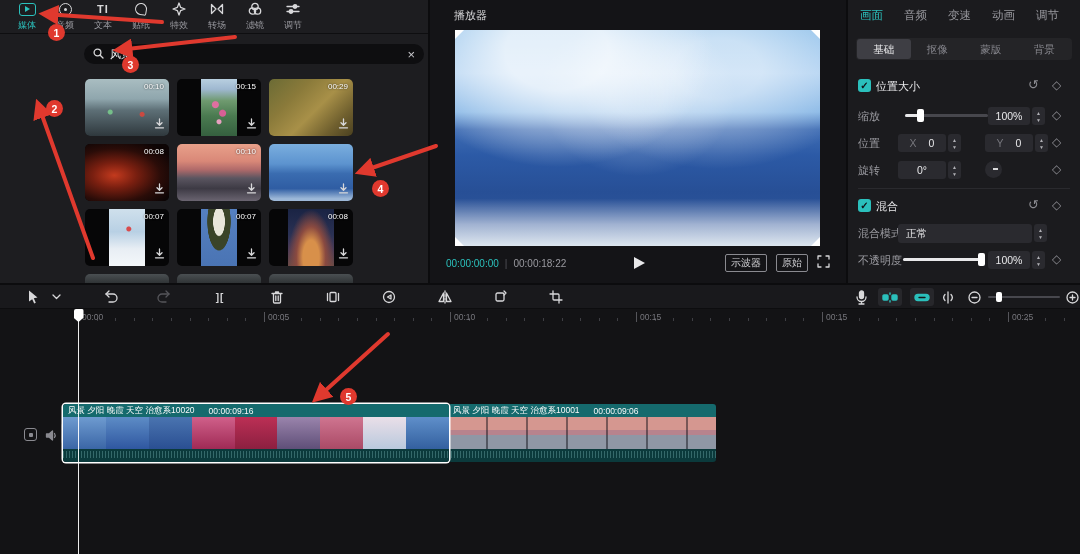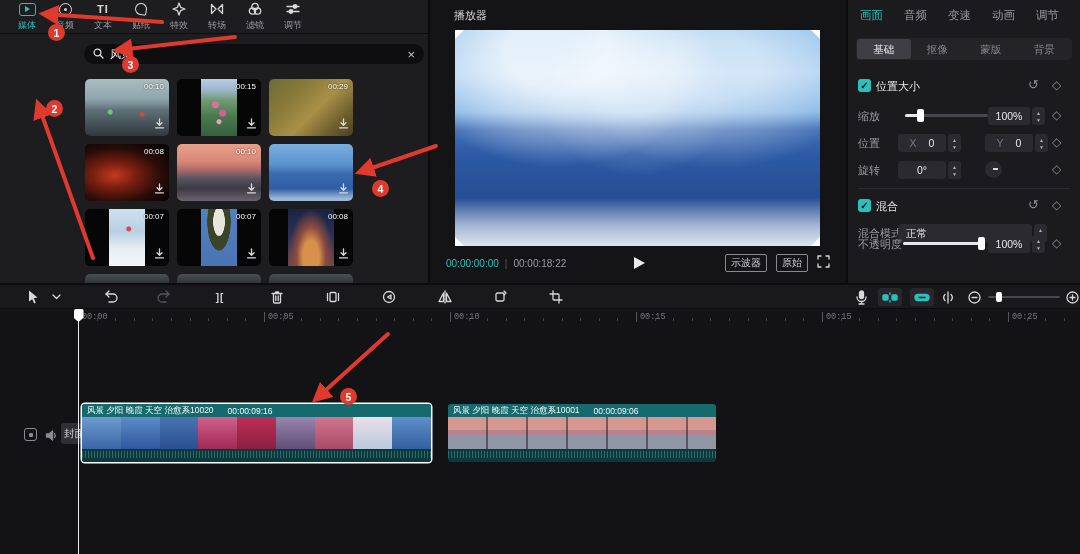--- a/index.html
+++ b/index.html
@@ -133,21 +133,21 @@
   .tbi .txt{ font-size:10px; font-weight:bold; color:#d8d8da; letter-spacing:1px; }
   .tealbox{ position:absolute; top:3px; width:24px; height:18px; background:#27272b; border-radius:3px;
     display:flex; align-items:center; justify-content:center; cursor:pointer; }
   svg.teal{ fill:none; stroke:#2bc0bc; stroke-width:1.4; stroke-linecap:round; }
   .zslide{ position:absolute; top:11px; left:988px; width:72px; height:2px; background:#47474d; border-radius:2px; cursor:pointer; }
   .zslide .knob{ position:absolute; left:8px; top:-4px; width:6px; height:10px; background:#fff; border-radius:2px; }
 
   .ruler{ left:0; top:24px; width:1080px; height:18px; cursor:pointer; }
   .ticks{ position:absolute; left:78px; right:6px; top:9px; height:3px;
     background:repeating-linear-gradient(90deg,#3f3f44 0 1px,transparent 1px 18.6px); }
-  .rlabel{ position:absolute; top:3px; font-size:8.5px; color:#77777d;font-family:Liberation Mono, monospace; }
+  .rlabel{ position:absolute; top:3px; font-size:8.5px; color:#77777d; }
   .rlabel.tk{ border-left:1px solid #55555a; padding-left:3px; }
 
   .ph-line{ left:78px; top:24px; width:1px; height:245px; background:rgba(255,255,255,.92); z-index:6; }
   .ph-head{ left:73.5px; top:24px; width:10px; height:13px; background:#fff; border-radius:2px;
     clip-path:polygon(0 0,100% 0,100% 68%,50% 100%,0 68%); z-index:7; cursor:grab; }
 
   .trk-icon{ position:absolute; top:143px; width:13px; height:13px; cursor:pointer; }
   .sq-ic{ border:1.2px solid #8a8a90; border-radius:3px; }
   .sq-ic::after{ content:''; position:absolute; left:3.5px; top:3.5px; width:4px; height:4px; background:#8a8a90; border-radius:1px; }
   .btn-cover{ position:absolute; left:61px; top:138px; width:27px; height:21px; background:#2f2f34; border-radius:3px;
@@ -426,21 +426,21 @@
 
     <div class="irow" style="top:223px">
       <span class="ilabel">混合模式</span>
       <span class="ddown">正常</span>
       <span class="stp" style="left:186px">
           <span>▲</span>
           <span>▼</span>
         </span>
     </div>
 
-    <div class="irow" style="top:234px">
+    <div class="irow" style="top:250px">
       <span class="ilabel">不透明度</span>
       <span class="sldr" style="left:55px;width:80px">
         <span class="fill" style="width:100%"></span>
           <span class="knob" style="left:calc(100% - 5px)"></span>
         </span>
       <span class="vbox" style="left:140px">100%</span>
       <span class="stp" style="left:184px">
           <span>▲</span>
           <span>▼</span>
         </span>
@@ -565,21 +565,21 @@
     <div class="abs ph-head"></div>
 
     <span class="trk-icon sq-ic" style="left:24px"></span>
     <span class="trk-icon" style="left:45px">
       <svg class="lin" width="13" height="13">
           <path d="M1.5 5 H4 L7.5 2 V11 L4 8 H1.5 Z" fill="#8a8a90" stroke="#8a8a90"></path>
           <path d="M9.5 4.5 a3.5 3.5 0 0 1 0 4" stroke="#8a8a90"></path>
         </svg></span>
     <span class="btn-cover">封面</span>
 
-    <div class="clip sel" style="left:82px;width:349px">
+    <div class="clip sel" style="left:63px;width:386px">
       <div class="clip-head">
         <span>风景 夕阳 晚霞 天空 治愈系10020</span>
         <span>00:00:09:16</span>
       </div>
       <div class="clip-strip">
         <span class="f c1f1"></span>
           <span class="f c1f2"></span>
           <span class="f c1f3"></span>
         <span class="f c1f4"></span>
           <span class="f c1f5"></span>

